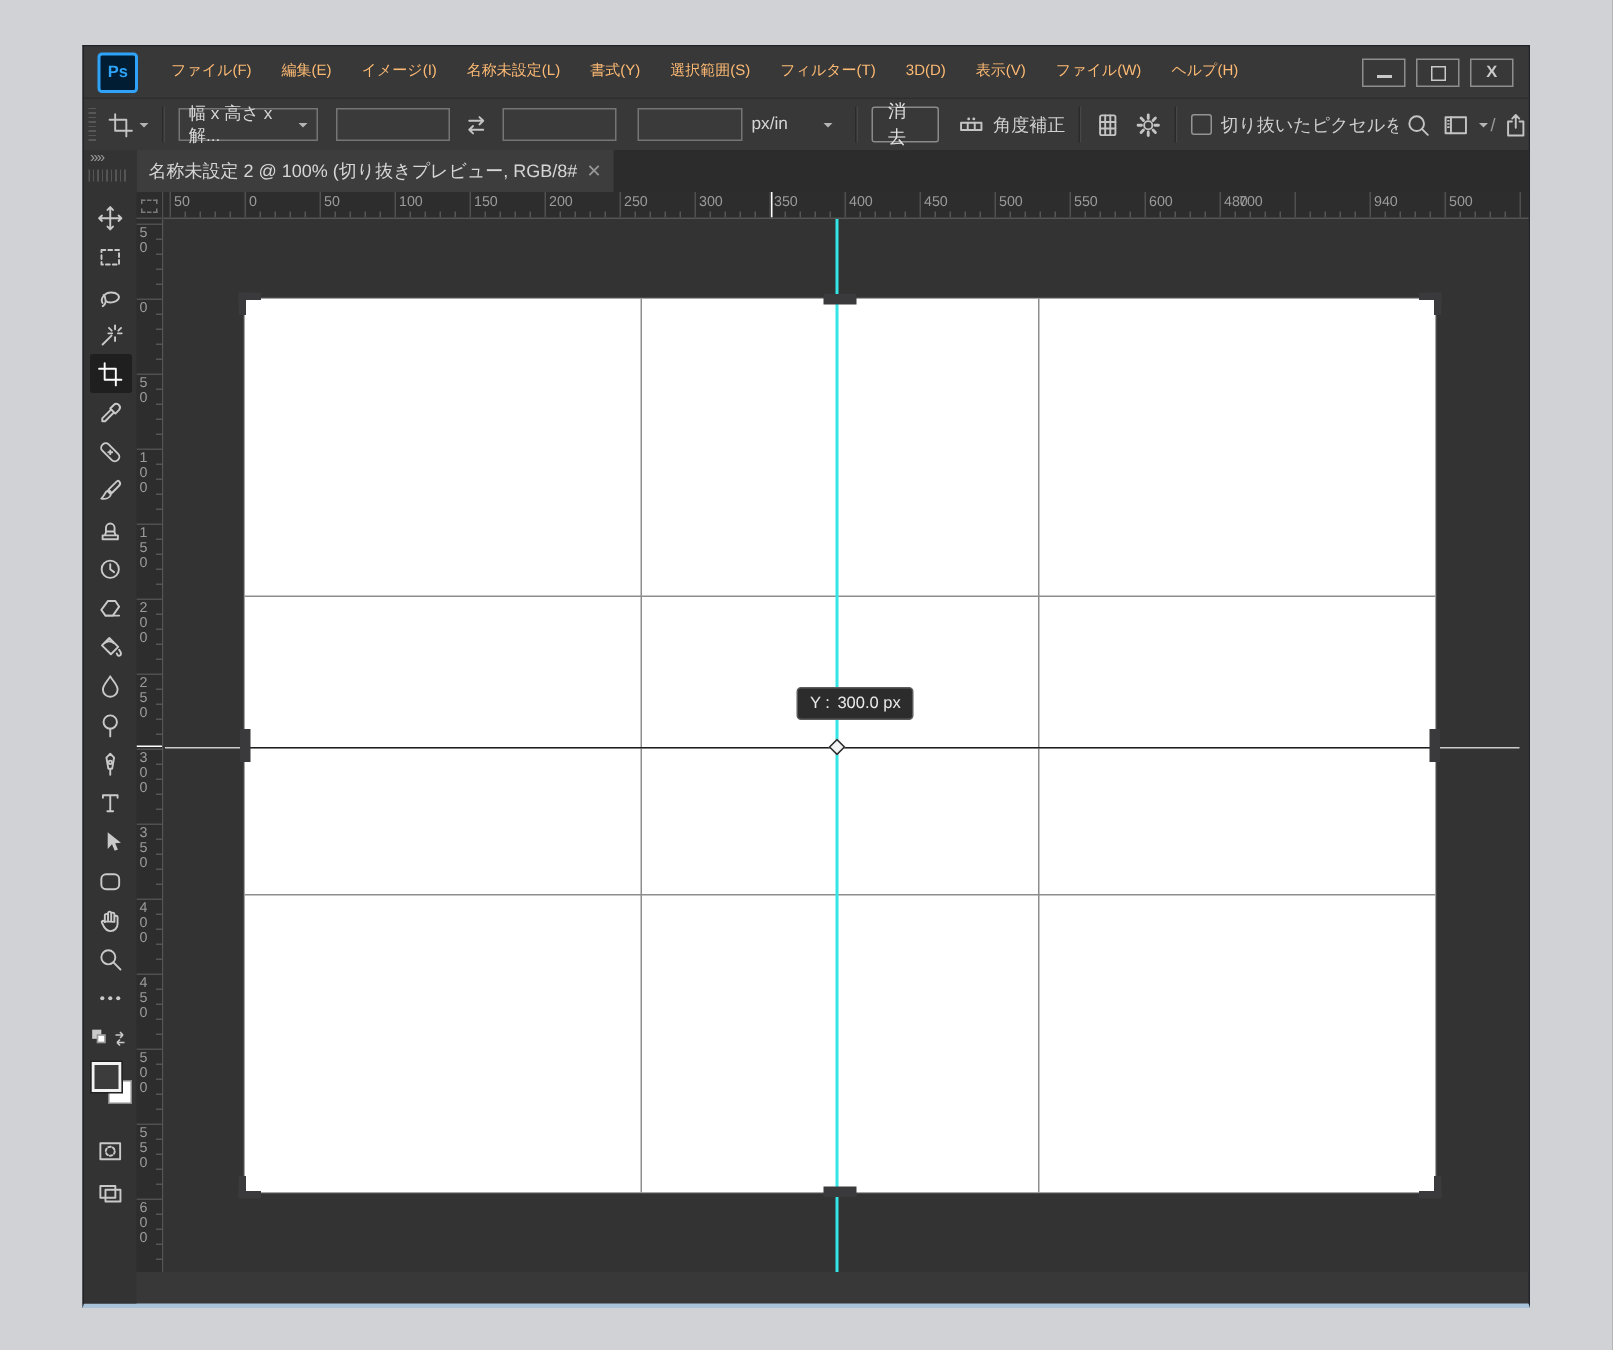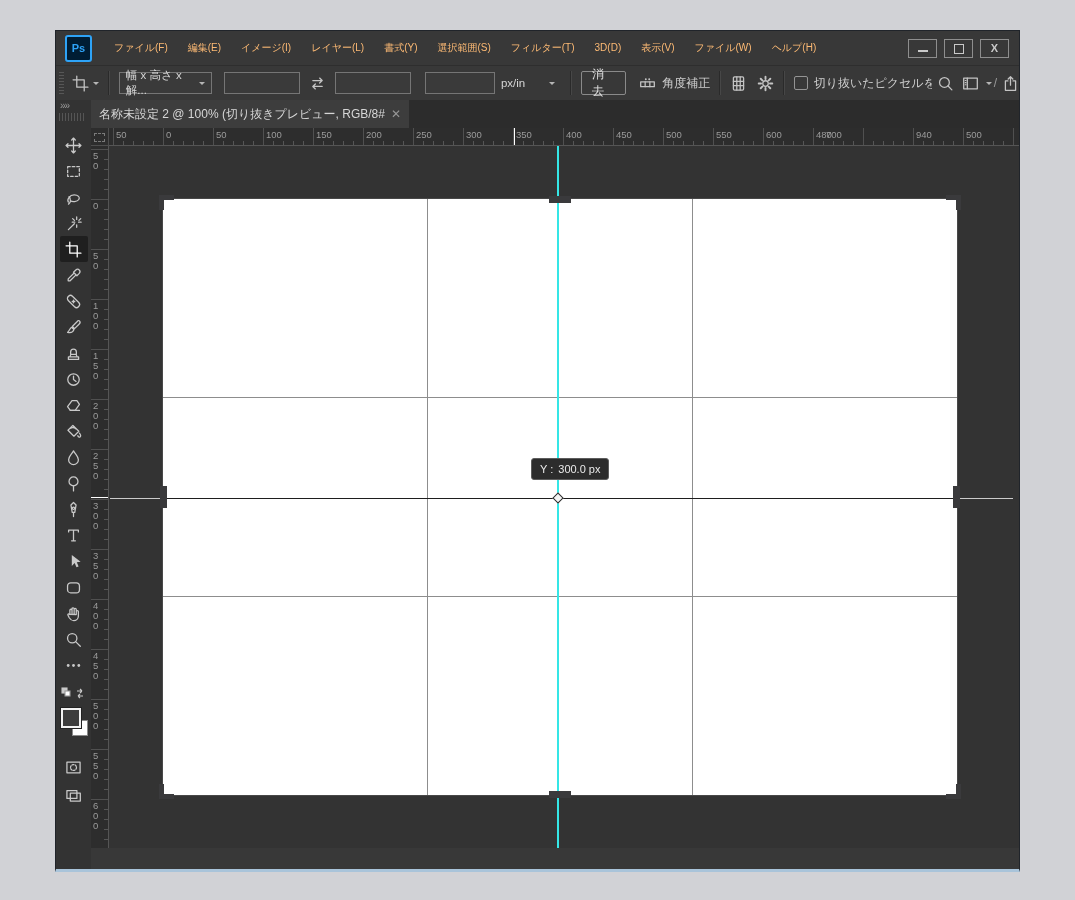--- a/index.html
+++ b/index.html
@@ -99,21 +99,21 @@
 
 <div id="stage">
   <div id="window">
 
     <div class="menubar">
       <div class="ps-logo">Ps</div>
       <div class="menu-items">
           <span class="menu-item">ファイル(F)</span>
           <span class="menu-item">編集(E)</span>
           <span class="menu-item">イメージ(I)</span>
-          <span class="menu-item">レイヤー(L)</span>
+          <span class="menu-item">名称未設定(L)</span>
           <span class="menu-item">書式(Y)</span>
           <span class="menu-item">選択範囲(S)</span>
           <span class="menu-item">フィルター(T)</span>
           <span class="menu-item">3D(D)</span>
           <span class="menu-item">表示(V)</span>
           <span class="menu-item">ファイル(W)</span>
           <span class="menu-item">ヘルプ(H)</span>
         </div>
       <div class="win-controls">
         <div class="win-btn">

